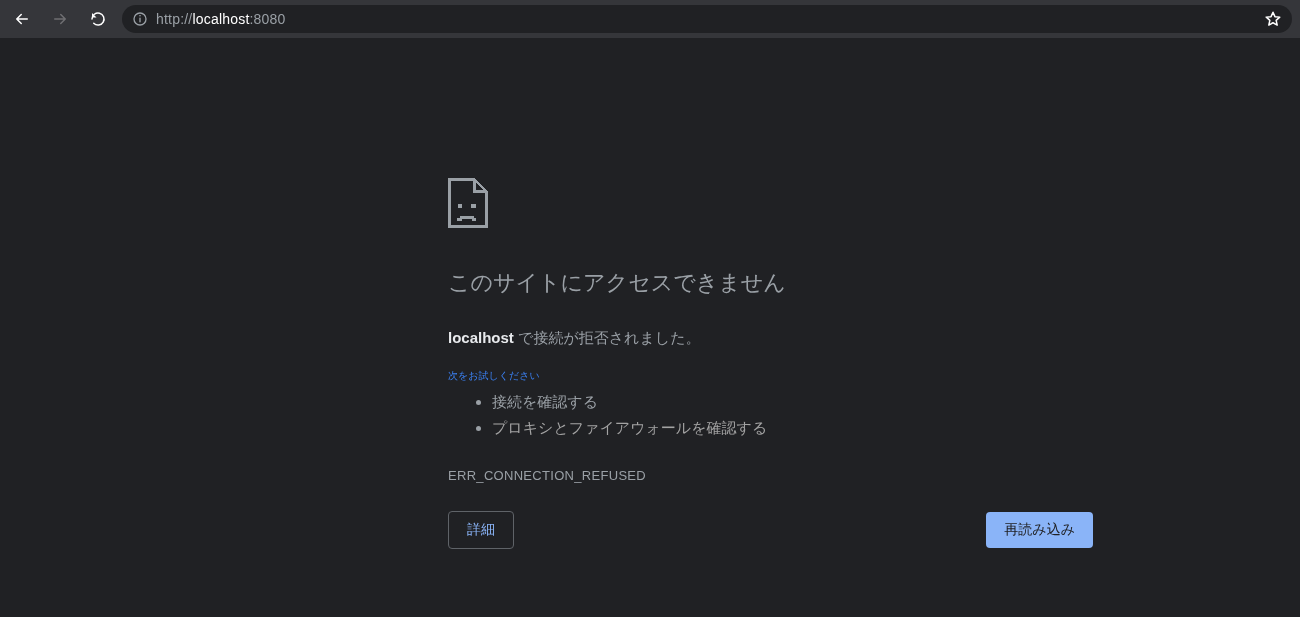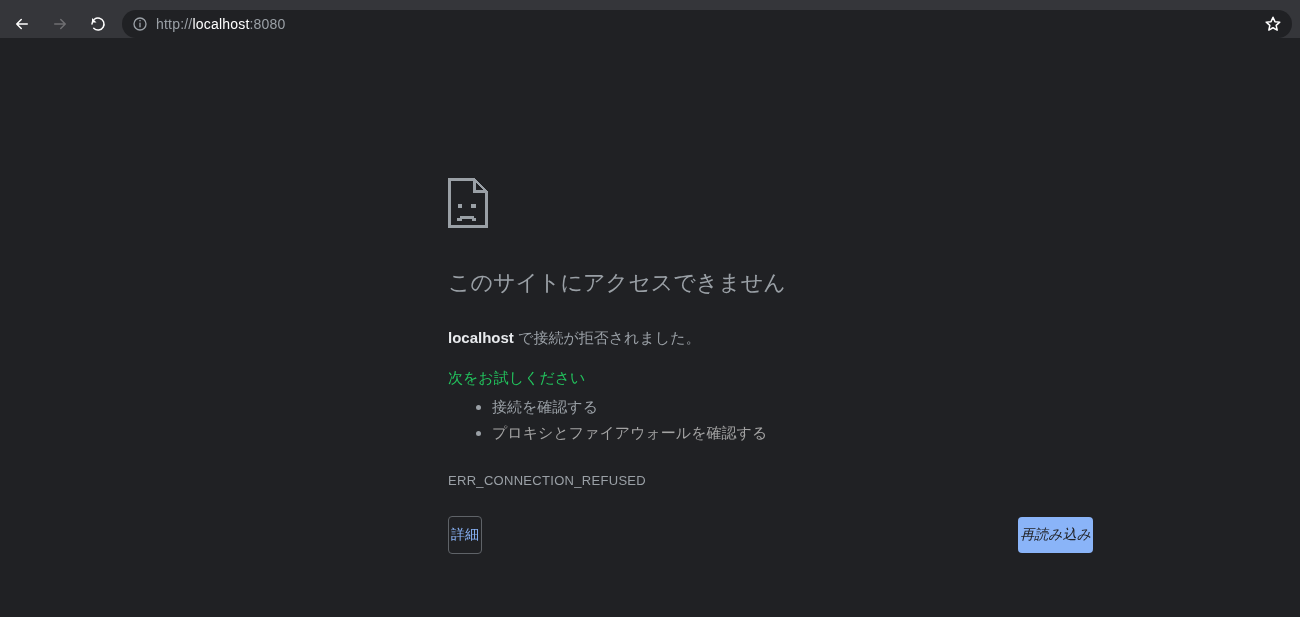--- a/index.html
+++ b/index.html
@@ -10,21 +10,21 @@
     font-family: "Helvetica Neue", Arial, "Hiragino Kaku Gothic ProN", "Hiragino Sans", Meiryo, sans-serif;
     color: #9aa0a6;
     overflow: hidden;
   }
 
   
   .toolbar {
     height: 38px;
     background: #35363a;
     display: flex;
-    align-items: flex-end;
+    align-items: center;
     padding: 0 8px;
     gap: 10px;
   }
   .nav-btn {
     width: 28px; height: 28px;
     display: flex; align-items: center; justify-content: center;
     color: #ffffff;
     border-radius: 50%;
     cursor: pointer;
   }
@@ -91,22 +91,22 @@
 
   .msg {
     font-size: 15px;
     color: #9aa0a6;
     margin-bottom: 20px;
     line-height: 1.5;
   }
   .msg .strong { color: #e8eaed; font-weight: 600; }
 
   .try-label {
-    font-size: 15px;
-    color: #22c55e;
+    font-size: 10px;
+    color: #3b82f6;
     margin-bottom: 6px;
   }
   ul.try-list {
     list-style: disc;
     padding-left: 44px;
     margin-bottom: 28px;
   }
   ul.try-list li {
     font-size: 15px;
     color: #9aa0a6;
@@ -126,36 +126,35 @@
   }
 
   .btn-row {
     display: flex;
     justify-content: space-between;
     align-items: center;
     width: 100%;
   }
   .btn {
     font-size: 14px;
-    padding: 9px 2px;
+    padding: 9px 18px;
     border-radius: 4px;
     cursor: pointer;
     user-select: none;
   }
   .btn-secondary {
     color: #8ab4f8;
     border: 1px solid #5f6368;
     background: transparent;
   }
   .btn-primary {
     color: #202124;
     background: #8ab4f8;
     border: none;
     font-weight: 500;
-    font-style: italic;
   }
 </style>
 </head>
 <body>
 
 <div class="toolbar">
 
   <div class="nav-btn">
     <svg viewBox="0 0 24 24">
       <path fill="none" stroke="currentColor" stroke-width="2" stroke-linecap="round" stroke-linejoin="round" d="M19 12H5  M11 6l-6 6 6 6"></path>

